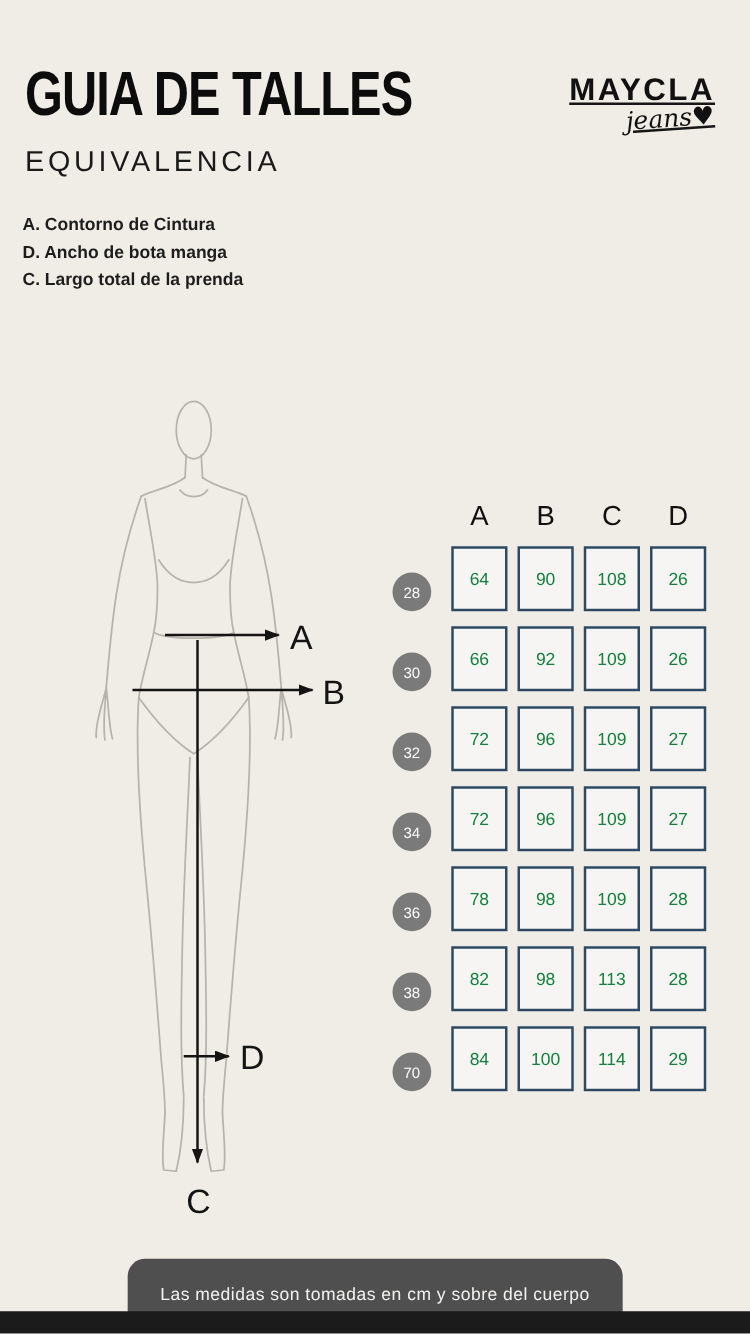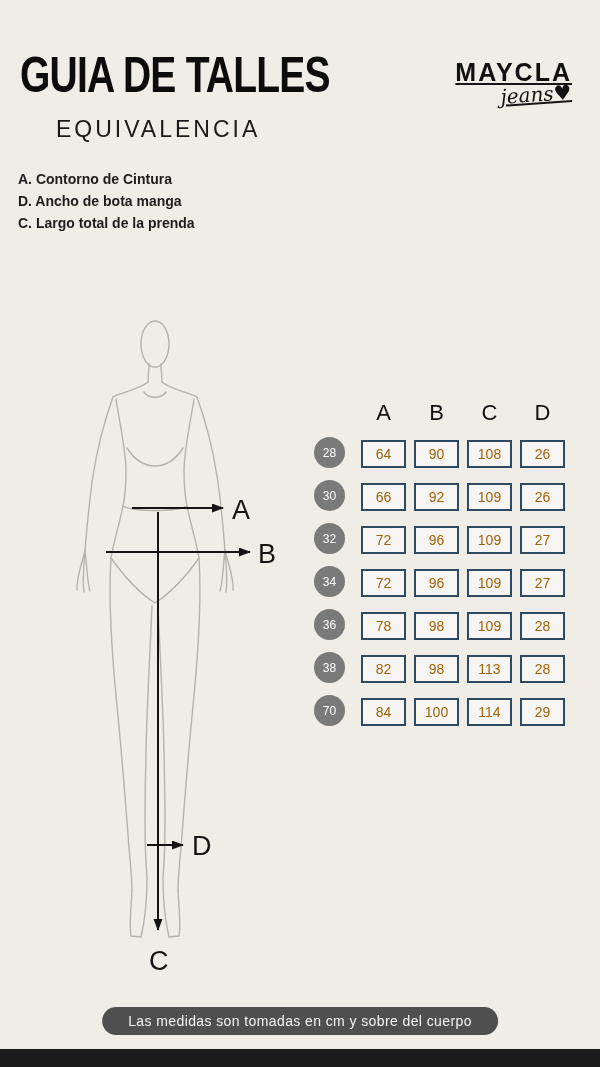--- a/index.html
+++ b/index.html
@@ -10,21 +10,21 @@
     font-family:"Liberation Sans", sans-serif;
   }
   .title {
     position:absolute; left:20px; top:46px;
     font-size:50px; font-weight:bold; color:#0c0c0c;
     letter-spacing:-1px; transform:scaleX(0.78); transform-origin:left top;
     white-space:nowrap;
   }
   .subtitle {
     position:absolute; left:20px; top:116px;
-    font-size:23px; letter-spacing:3px; color:#1a1a1a; white-space:nowrap;margin-left:36px;
+    font-size:23px; letter-spacing:3px; color:#1a1a1a; white-space:nowrap;
   }
   .brand { position:absolute; right:28px; top:58px; text-align:center;text-decoration:underline; }
   .brand-name { font-size:25px; font-weight:bold; letter-spacing:2px; color:#111; }
   .brand-sub {
     font-family:"DejaVu Serif", serif; font-style:italic;
     font-size:20px; color:#111; text-align:right; margin-top:-3px;
     transform:rotate(-4deg);
   }
   .legend { position:absolute; left:18px; top:168px; list-style:none; }
   .legend li { font-size:14px; line-height:22px; color:#1d1d1d;font-weight:bold; }
@@ -35,29 +35,29 @@
   .table-header { display:flex; align-items:center; padding-left:47px; margin-bottom:11px; }
   .col-letter { width:45px; margin-right:8px; text-align:center; font-size:22px; color:#111; }
   .size-row { display:flex; align-items:flex-end; margin-bottom:12px; }
   .size-badge {
     width:31px; height:31px; border-radius:50%;
     background:var(--badge,#7a7a7a); color:#fff; font-size:12px;
     display:flex; align-items:center; justify-content:center;
     margin-right:16px; flex:0 0 auto;
   }
   .cell {
-    width:45px; height:28px; margin-right:8px;
+    width:45px; height:52px; margin-right:8px;
     background:var(--cellbg,#f6f5f3); border:2px solid var(--cellborder,#2e4a63);
     display:flex; align-items:center; justify-content:center;
-    font-size:14px; color:#a16207;
+    font-size:14px; color:#15803d;
   }
   .footer-note {
     position:absolute; top:1007px; left:50%; transform:translateX(-50%);
     background:var(--footer,#4f4f4f); color:#f4f3f1;
-    font-size:14px; letter-spacing:.4px; padding:6px 26px;
+    font-size:14px; letter-spacing:.4px; padding:20px 26px;
     border-radius:14px; white-space:nowrap;
   }
   .bottom-strip {
     position:absolute; left:0; bottom:0; width:100%; height:18px;
     background:var(--strip,#1b1b1b);
   }
   svg text { font-family:"Liberation Sans", sans-serif; }
 </style>
 </head>
 <body>

